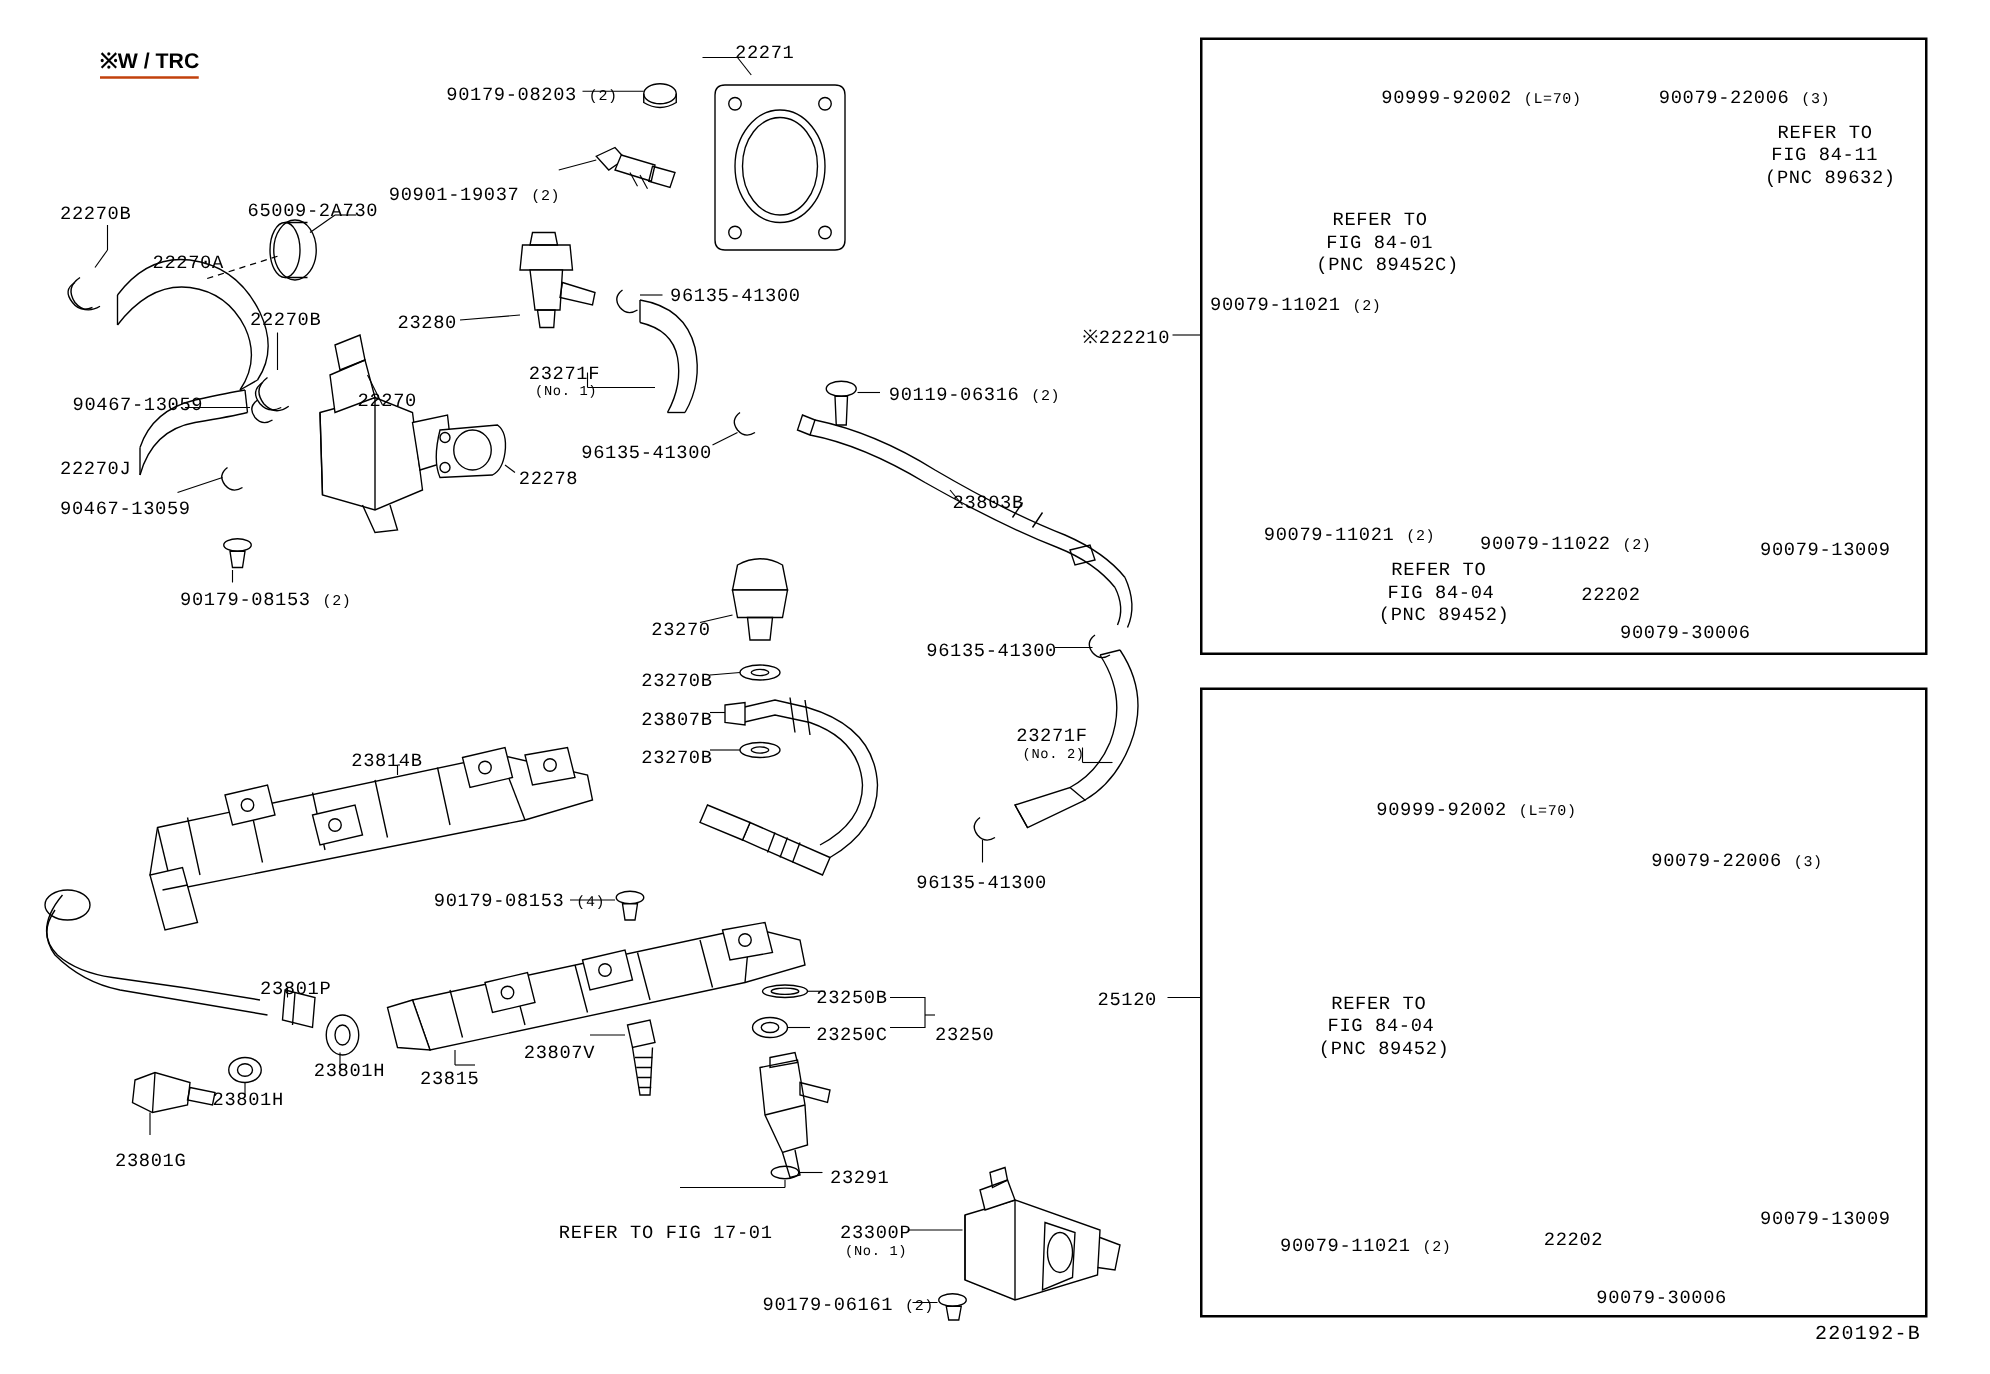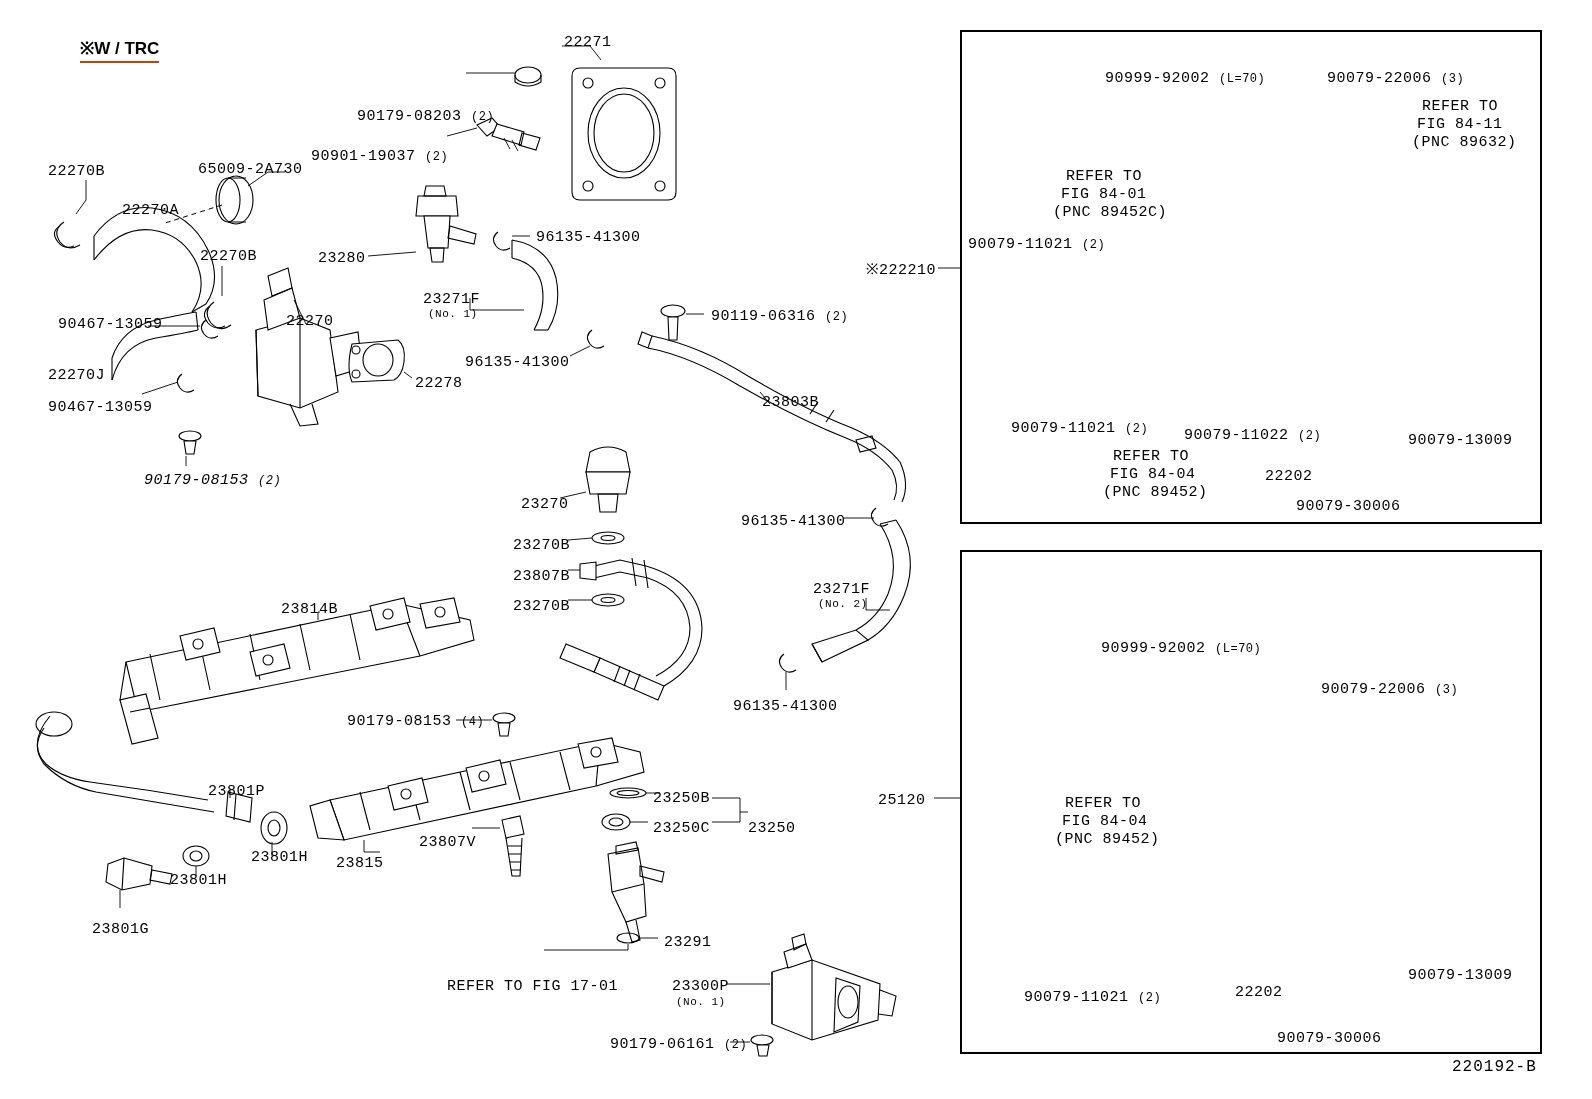--- a/index.html
+++ b/index.html
@@ -495,39 +495,39 @@
     </g>
   </svg>
 
   <div class="panel" style="left:960px; top:30px; width:578px; height:490px;"></div>
   <div class="panel" style="left:960px; top:550px; width:578px; height:500px;"></div>
 
   <div class="lbl" style="left:866px; top:262px;">※222210</div>
   <div class="lbl" style="left:878px; top:792px;">25120</div>
 
   <div id="labels-left">
-      <div class="lbl" style="left: 357px; top: 68px; margin-top: 40px;"><span>90179-08203</span> <span class="qty"> (2)</span></div>
-      <div class="lbl" style="left: 564px; top: 34px;"><span>22271</span></div>
+      <div class="lbl" style="left: 357px; top: 68px;"><span>90179-08203</span> <span class="qty"> (2)</span></div>
+      <div class="lbl" style="left: 588px; top: 34px;"><span>22271</span></div>
       <div class="lbl" style="left: 198px; top: 161px;"><span>65009-2A730</span></div>
       <div class="lbl" style="left: 311px; top: 148px;"><span>90901-19037</span> <span class="qty"> (2)</span></div>
       <div class="lbl" style="left: 48px; top: 163px;"><span>22270B</span></div>
       <div class="lbl" style="left: 122px; top: 202px;"><span>22270A</span></div>
       <div class="lbl" style="left: 200px; top: 248px;"><span>22270B</span></div>
       <div class="lbl" style="left: 536px; top: 229px;"><span>96135-41300</span></div>
       <div class="lbl" style="left: 318px; top: 250px;"><span>23280</span></div>
       <div class="lbl" style="left: 423px; top: 291px;"><span>23271F</span></div>
       <div class="lbl small" style="left: 428px; top: 308px;"><span>(No. 1)</span></div>
       <div class="lbl" style="left: 58px; top: 316px;"><span>90467-13059</span></div>
       <div class="lbl" style="left: 286px; top: 313px;"><span>22270</span></div>
       <div class="lbl" style="left: 48px; top: 367px;"><span>22270J</span></div>
       <div class="lbl" style="left: 48px; top: 399px;"><span>90467-13059</span></div>
       <div class="lbl" style="left: 415px; top: 375px;"><span>22278</span></div>
       <div class="lbl" style="left: 465px; top: 354px;"><span>96135-41300</span></div>
       <div class="lbl" style="left: 711px; top: 308px;"><span>90119-06316</span> <span class="qty"> (2)</span></div>
-      <div class="lbl" style="left: 144px; top: 472px; font-style: italic;"><span>90179-08153</span> <span class="qty"> (2)</span></div>
+      <div class="lbl" style="left: 144px; top: 472px;"><span>90179-08153</span> <span class="qty"> (2)</span></div>
       <div class="lbl" style="left: 762px; top: 394px;"><span>23803B</span></div>
       <div class="lbl" style="left: 521px; top: 496px;"><span>23270</span></div>
       <div class="lbl" style="left: 741px; top: 513px;"><span>96135-41300</span></div>
       <div class="lbl" style="left: 513px; top: 537px;"><span>23270B</span></div>
       <div class="lbl" style="left: 513px; top: 568px;"><span>23807B</span></div>
       <div class="lbl" style="left: 513px; top: 598px;"><span>23270B</span></div>
       <div class="lbl" style="left: 813px; top: 581px;"><span>23271F</span></div>
       <div class="lbl small" style="left: 818px; top: 598px;"><span>(No. 2)</span></div>
       <div class="lbl" style="left: 281px; top: 601px;"><span>23814B</span></div>
       <div class="lbl" style="left: 347px; top: 713px;"><span>90179-08153</span> <span class="qty"> (4)</span></div>

